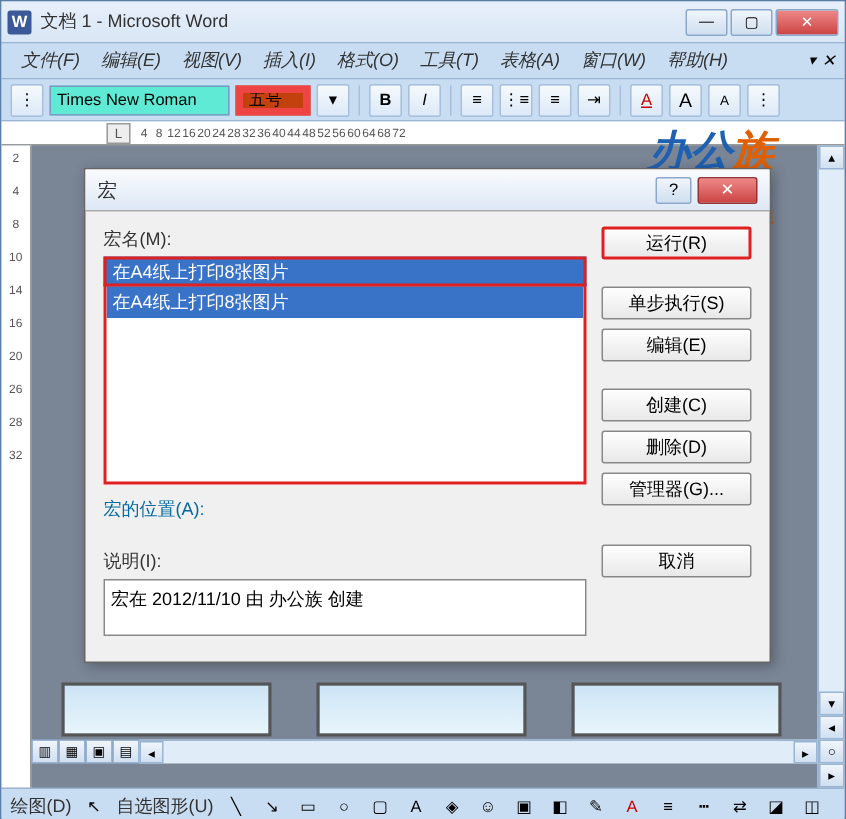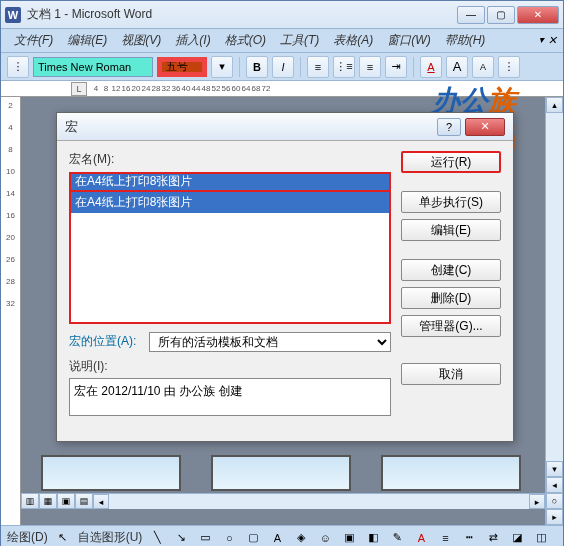--- a/index.html
+++ b/index.html
@@ -233,25 +233,22 @@
   </div>
   <div class="dlgbody">
     <div class="dlgleft">
       <div class="dlglabel">宏名(M):</div>
       <input class="macroinput" value="在A4纸上打印8张图片" style="">
       <div class="macrolist">
         <div class="item">在A4纸上打印8张图片</div>
       </div>
       <div class="locrow">
         <div class="lbl">宏的位置(A):</div>
-        <select class="locselect">
-          <option>所有的活动模板和文档</option>
-        </select>
       </div>
-      <div class="dlglabel" style="margin-top:6px;">说明(I):</div>
+      <div class="dlglabel" style="margin-top:18px;">说明(I):</div>
       <div class="desc">宏在 2012/11/10 由 办公族 创建</div>
     </div>
     <div class="dlgright">
       <div class="dlgbtn hl">运行(R)</div>
       <div style="height:6px;"></div>
       <div class="dlgbtn">单步执行(S)</div>
       <div class="dlgbtn">编辑(E)</div>
       <div style="height:6px;"></div>
       <div class="dlgbtn">创建(C)</div>
       <div class="dlgbtn">删除(D)</div>

